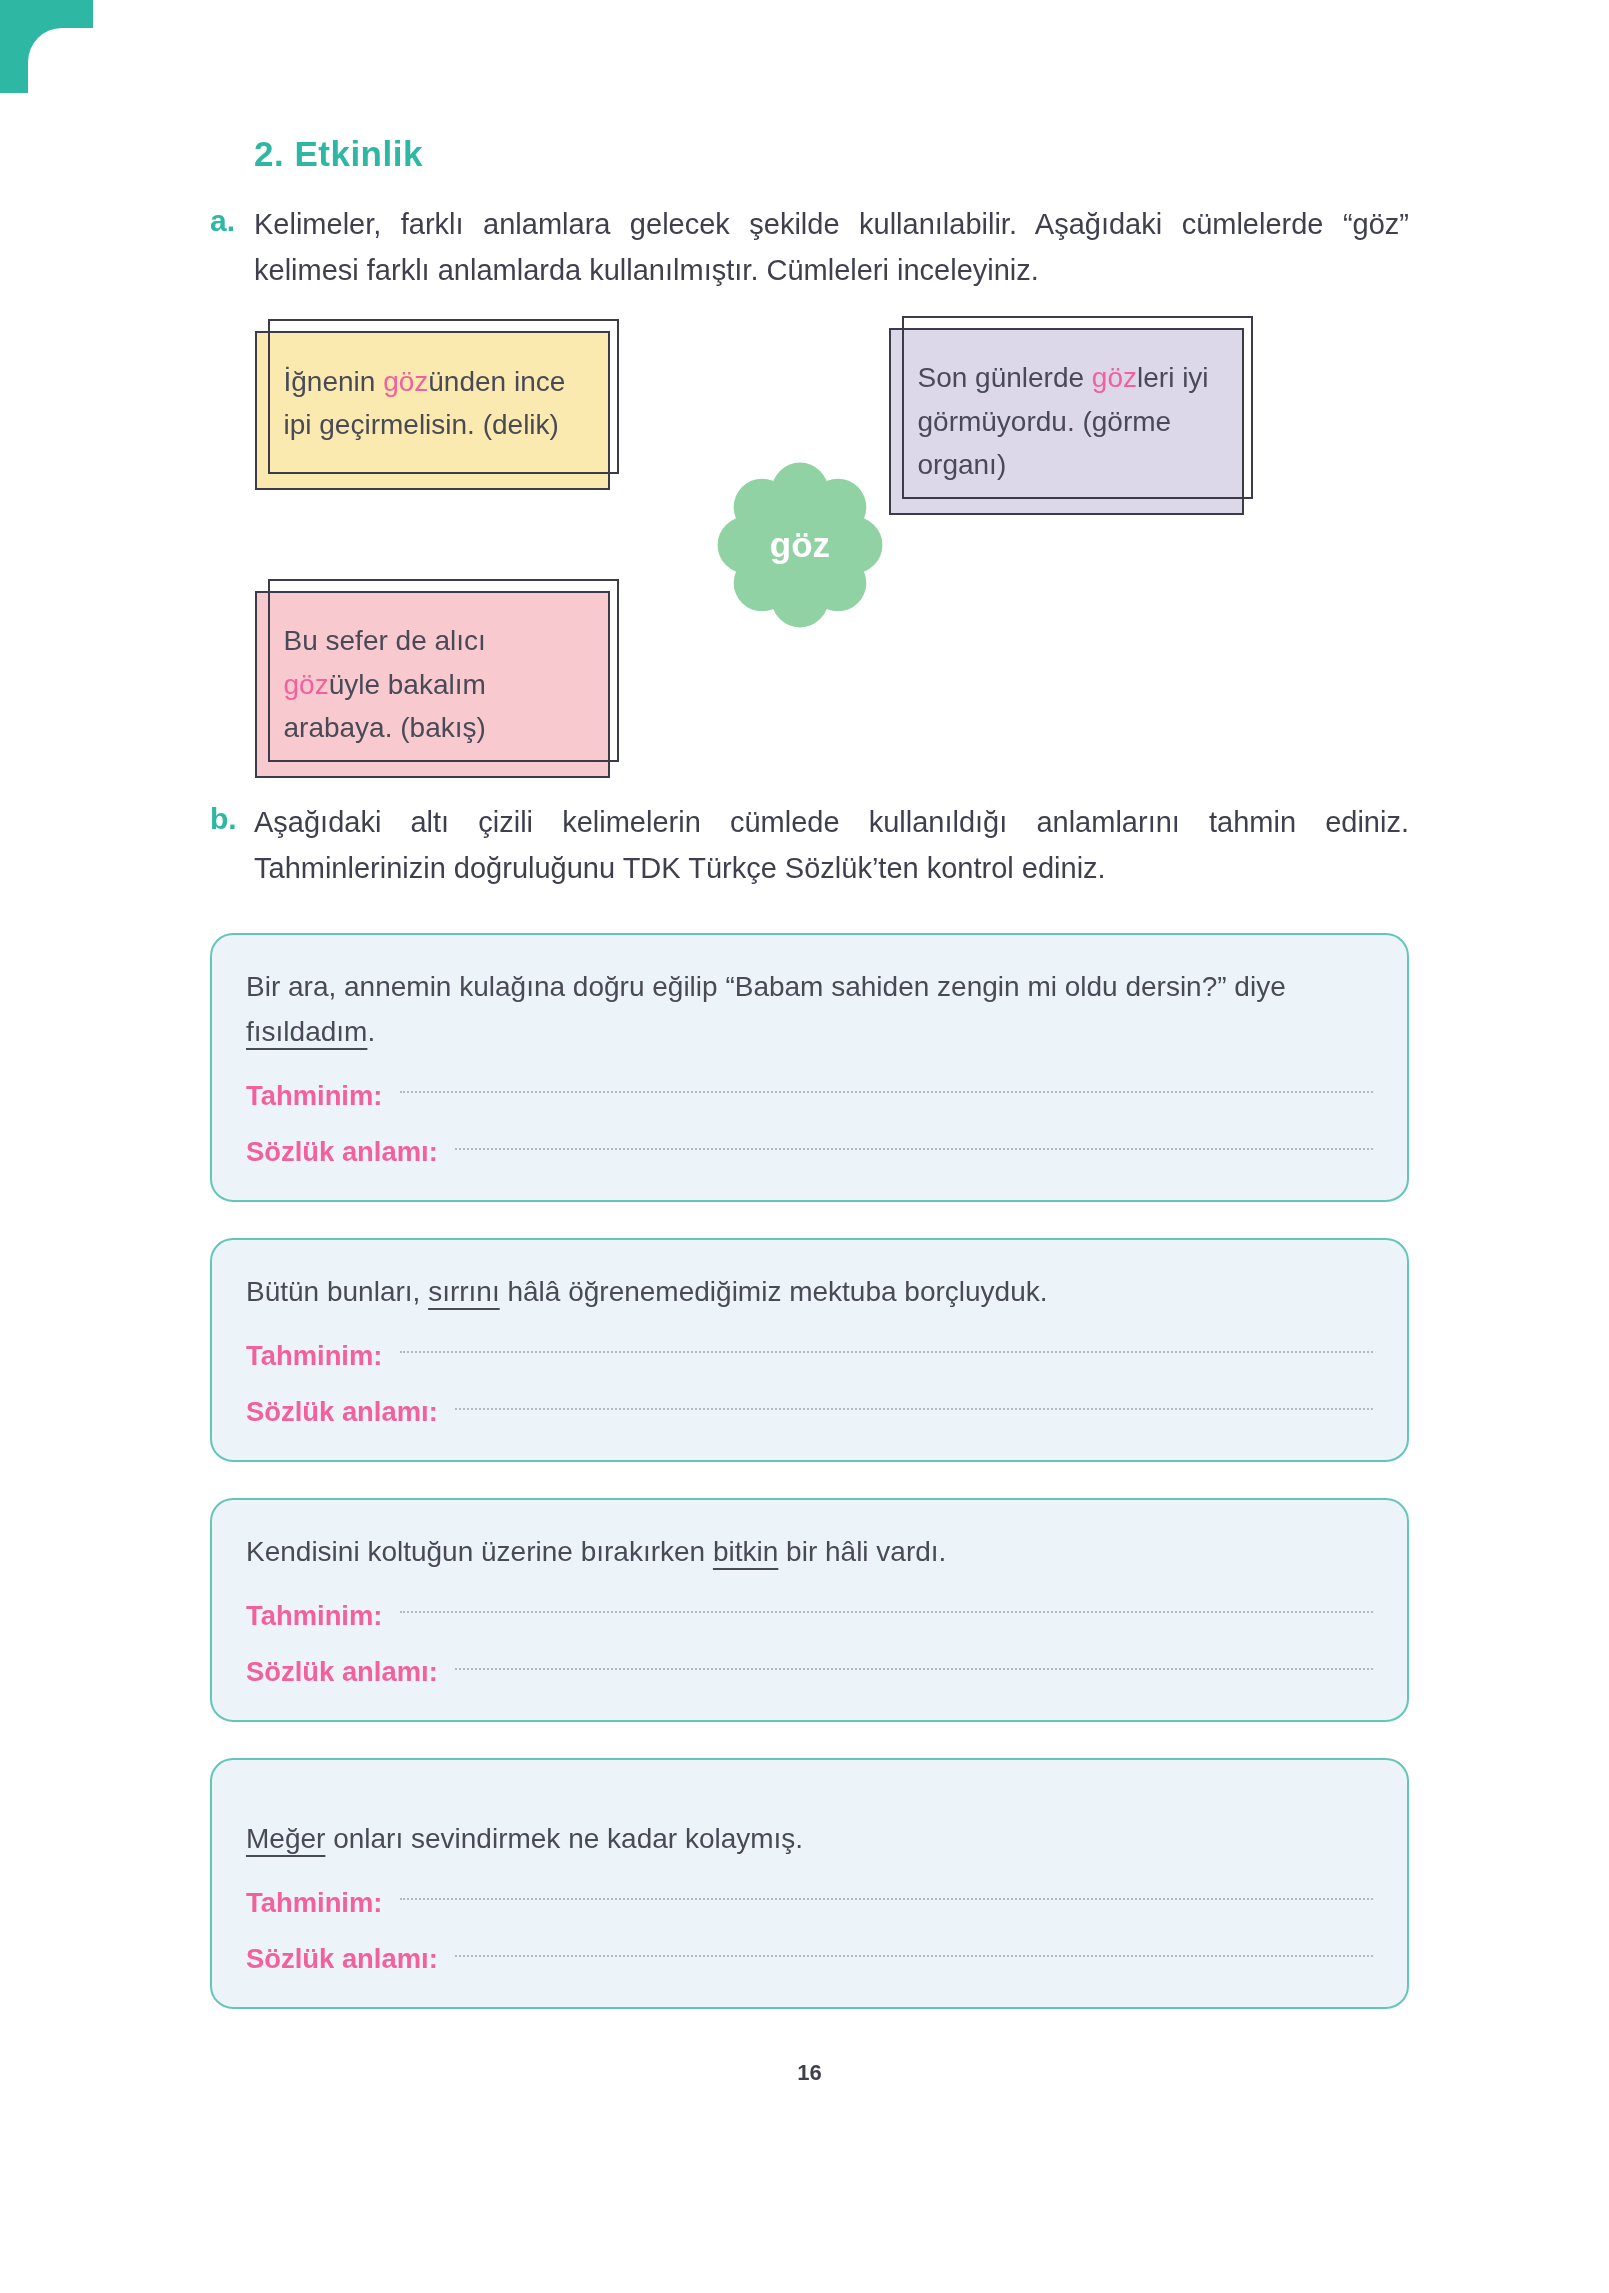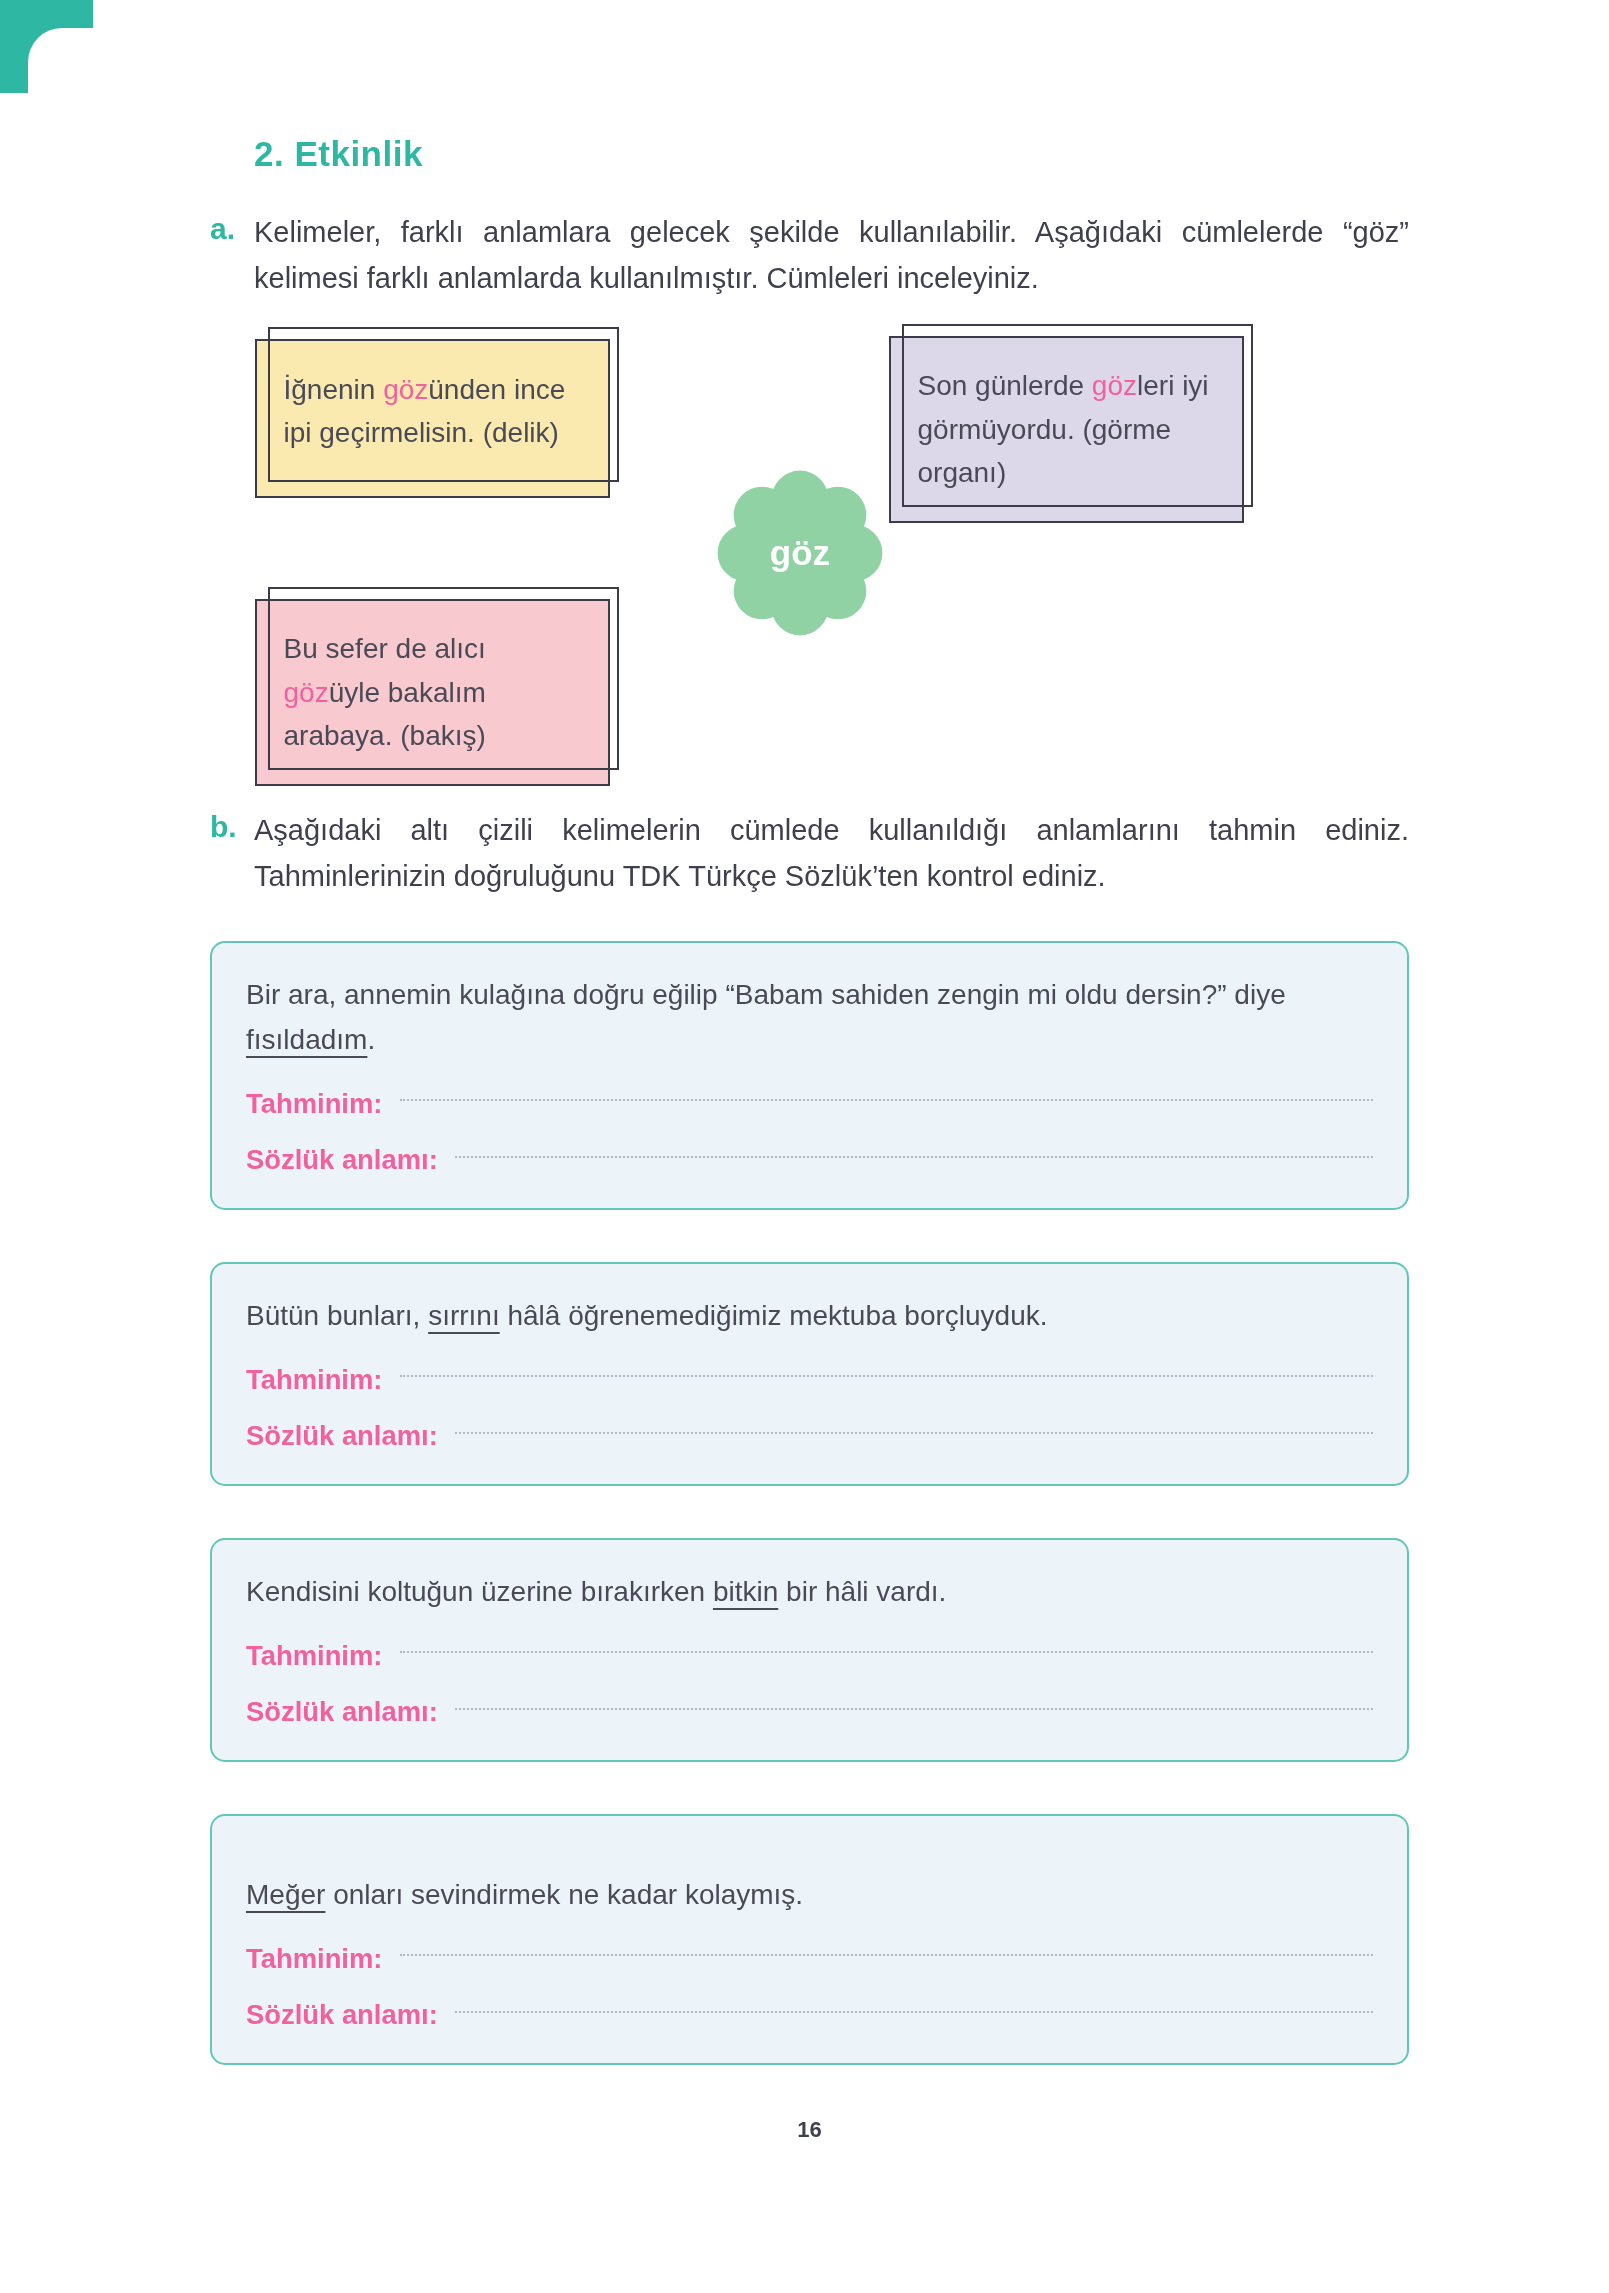--- a/index.html
+++ b/index.html
@@ -20,21 +20,21 @@
   *{box-sizing:border-box;}
   body{margin:0;background:#ffffff;font-family:"Liberation Sans","DejaVu Sans",sans-serif;color:var(--text-body);}
   .page{position:relative;width:1610px;height:2294px;background:#ffffff;overflow:hidden;}
 
   
   .corner{position:absolute;top:0;left:0;width:93px;height:93px;background:var(--accent-teal);overflow:hidden;}
   .corner-mask{position:absolute;top:28px;left:28px;width:151px;height:151px;background:#ffffff;border-top-left-radius:34px;}
 
   .content{position:relative;padding:134px 201px 0 210px;}
 
-  .title{margin:0 0 36px 44px;font-size:35px;font-weight:bold;color:var(--accent-teal);letter-spacing:0.5px;}
+  .title{margin:0 0 28px 44px;font-size:35px;font-weight:bold;color:var(--accent-teal);letter-spacing:0.5px;}
 
   .instr{display:flex;align-items:flex-start;margin-bottom:23px;}
   .marker{flex:0 0 44px;font-size:30px;font-weight:bold;color:var(--accent-teal);padding-top:1.9px;}
   .instr p{margin:0;font-size:29px;font-weight:normal;color:var(--text-dark);line-height:1.58;text-align:justify;}
 
   
   .cards-area{position:relative;height:459px;margin:34px 0 13.2px 0;}
   .card{position:absolute;width:355px;min-height:159px;padding:26.5px 26.5px;border:2.8px solid var(--frame);z-index:0;}
   .card::before{content:"";position:absolute;top:-14px;right:-11.4px;bottom:14px;left:11.4px;border:2.8px solid var(--frame);z-index:-1;background:transparent;}
   .card p{margin:0;font-size:28px;line-height:1.55;color:var(--text-body);}
@@ -44,22 +44,22 @@
   .card-bl{left:45px;top:263px;background:var(--card-pink);}
   .card-br{left:679px;top:257px;background:var(--card-teal);}
 
   .flower{position:absolute;left:500px;top:127px;width:180px;height:180px;z-index:2;}
   .flower svg{position:absolute;inset:0;}
   .flower-word{position:absolute;inset:0;display:flex;align-items:center;justify-content:center;
     color:#ffffff;font-size:35px;font-weight:bold;}
 
   
   .exercises{margin-top:42px;}
-  .exercise{border:2.8px solid var(--exercise-border);border-radius:15px;background:var(--exercise-bg);
-    padding:30px 34px 32px 34px;margin-bottom:52px;}
+  .exercise{border:2.8px solid var(--exercise-border);border-radius:23px;background:var(--exercise-bg);
+    padding:30px 34px 32px 34px;margin-bottom:36px;}
   .exercise.tall{padding-top:57px;}
   .sentence{margin:0 0 9.5px 0;font-size:28px;line-height:1.6;color:var(--text-body);}
   .ul{text-decoration:underline;text-underline-offset:6.6px;text-decoration-thickness:1.9px;}
   .answer-row{display:flex;align-items:center;margin-top:24.6px;gap:8px;}
   .label{font-size:27.4px;font-weight:bold;color:var(--accent-pink);white-space:nowrap;}
   .dots{flex:1;margin-left:9.5px;margin-bottom:6.6px;border-bottom:2.8px dotted var(--dots);height:1.9px;}
 
   .pagenum{margin:51px 0 0 0;text-align:center;font-size:22px;font-weight:bold;color:var(--text-dark);}
 </style>
 </head>

